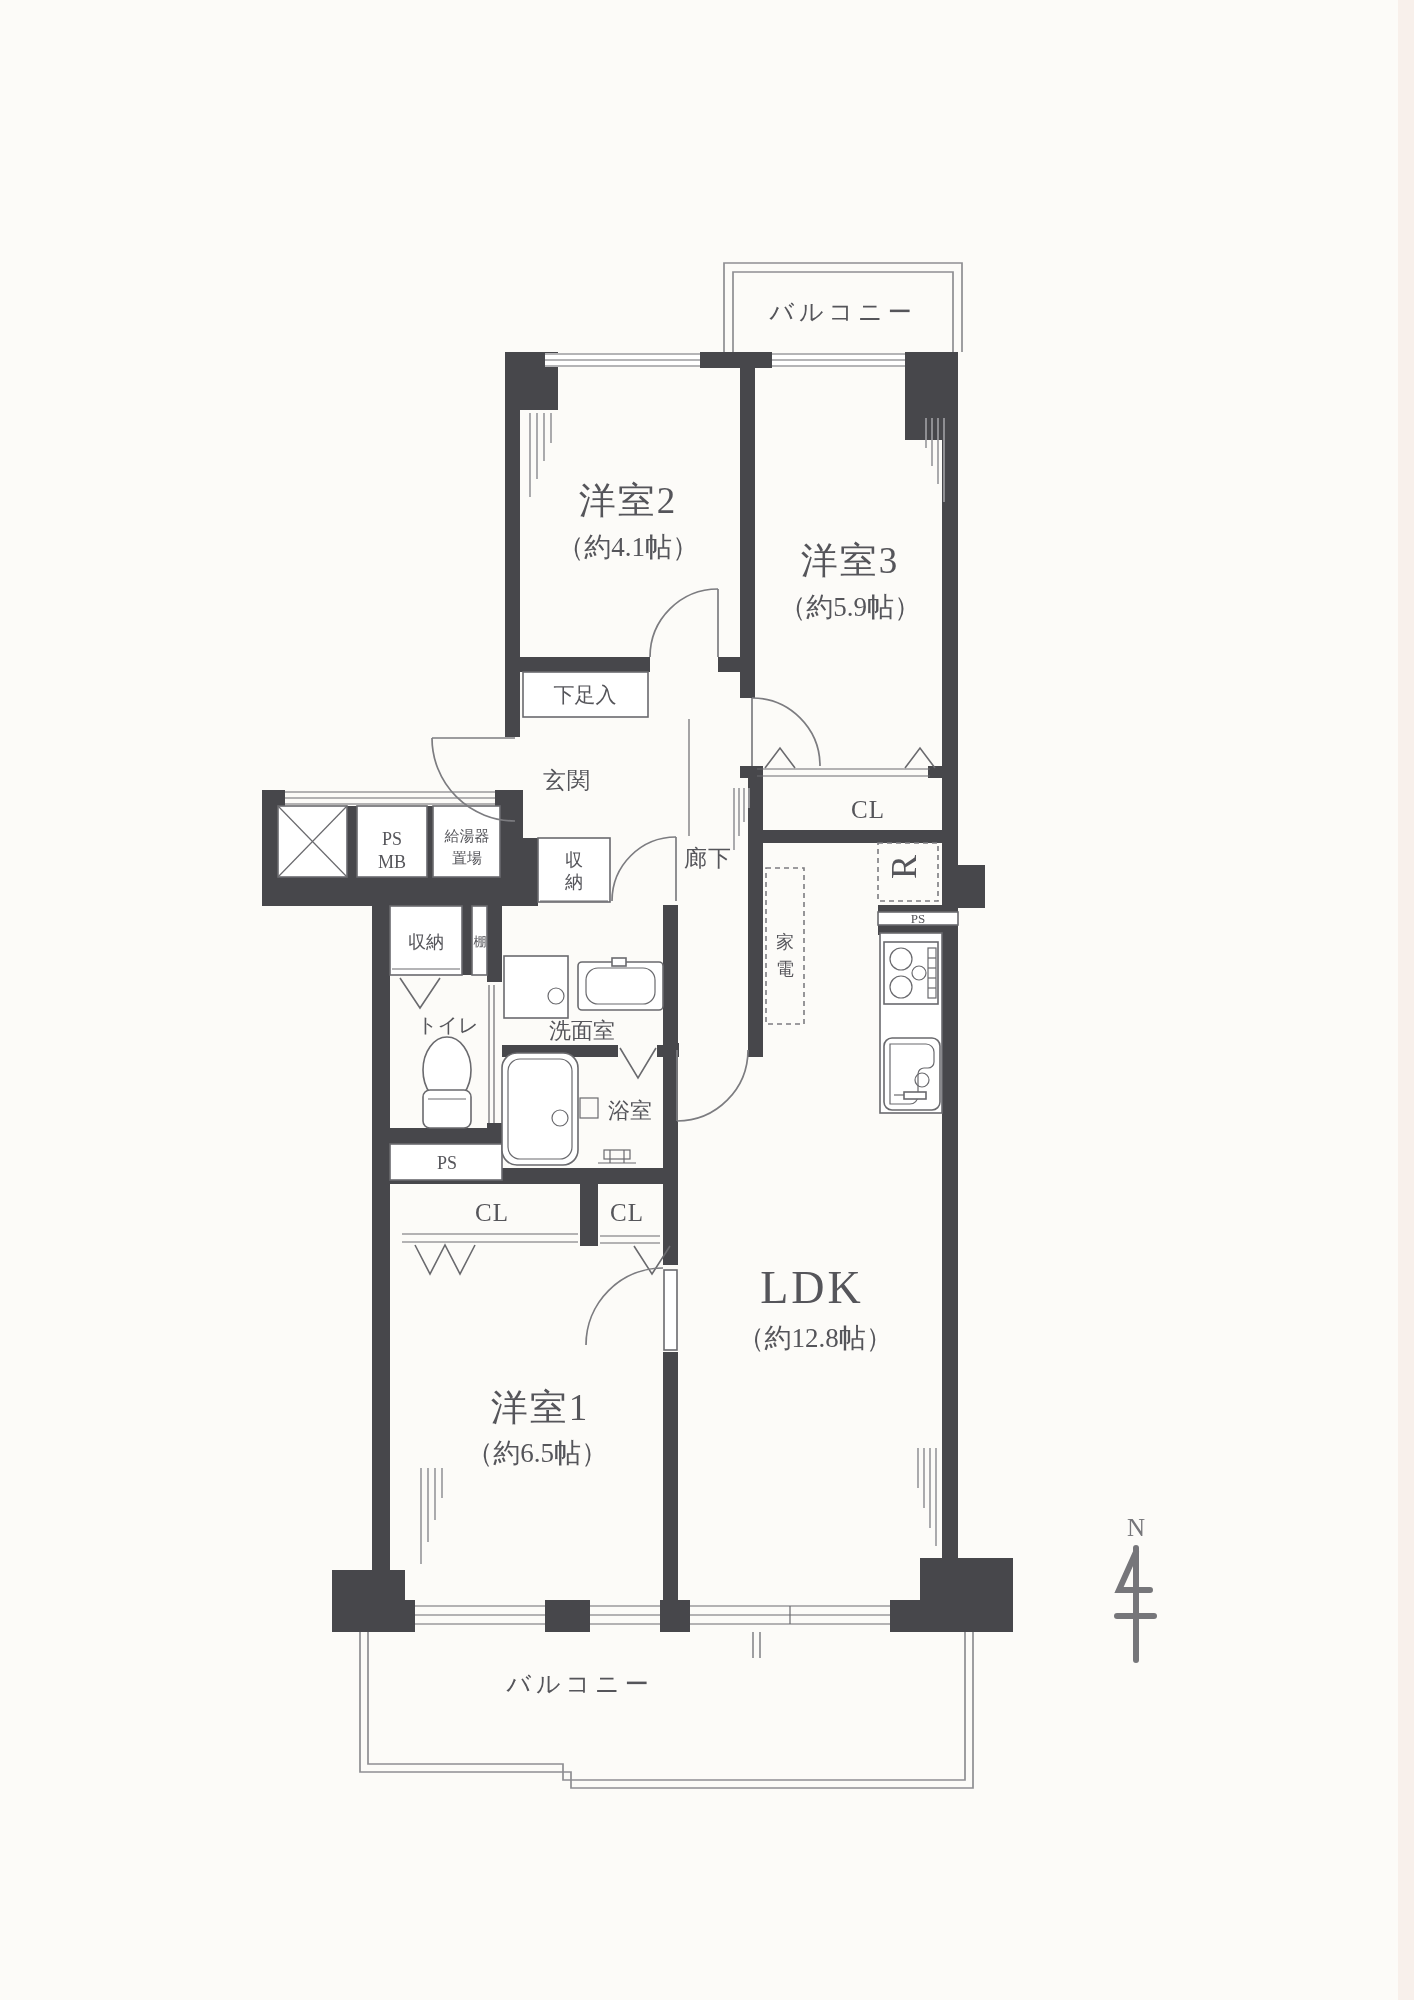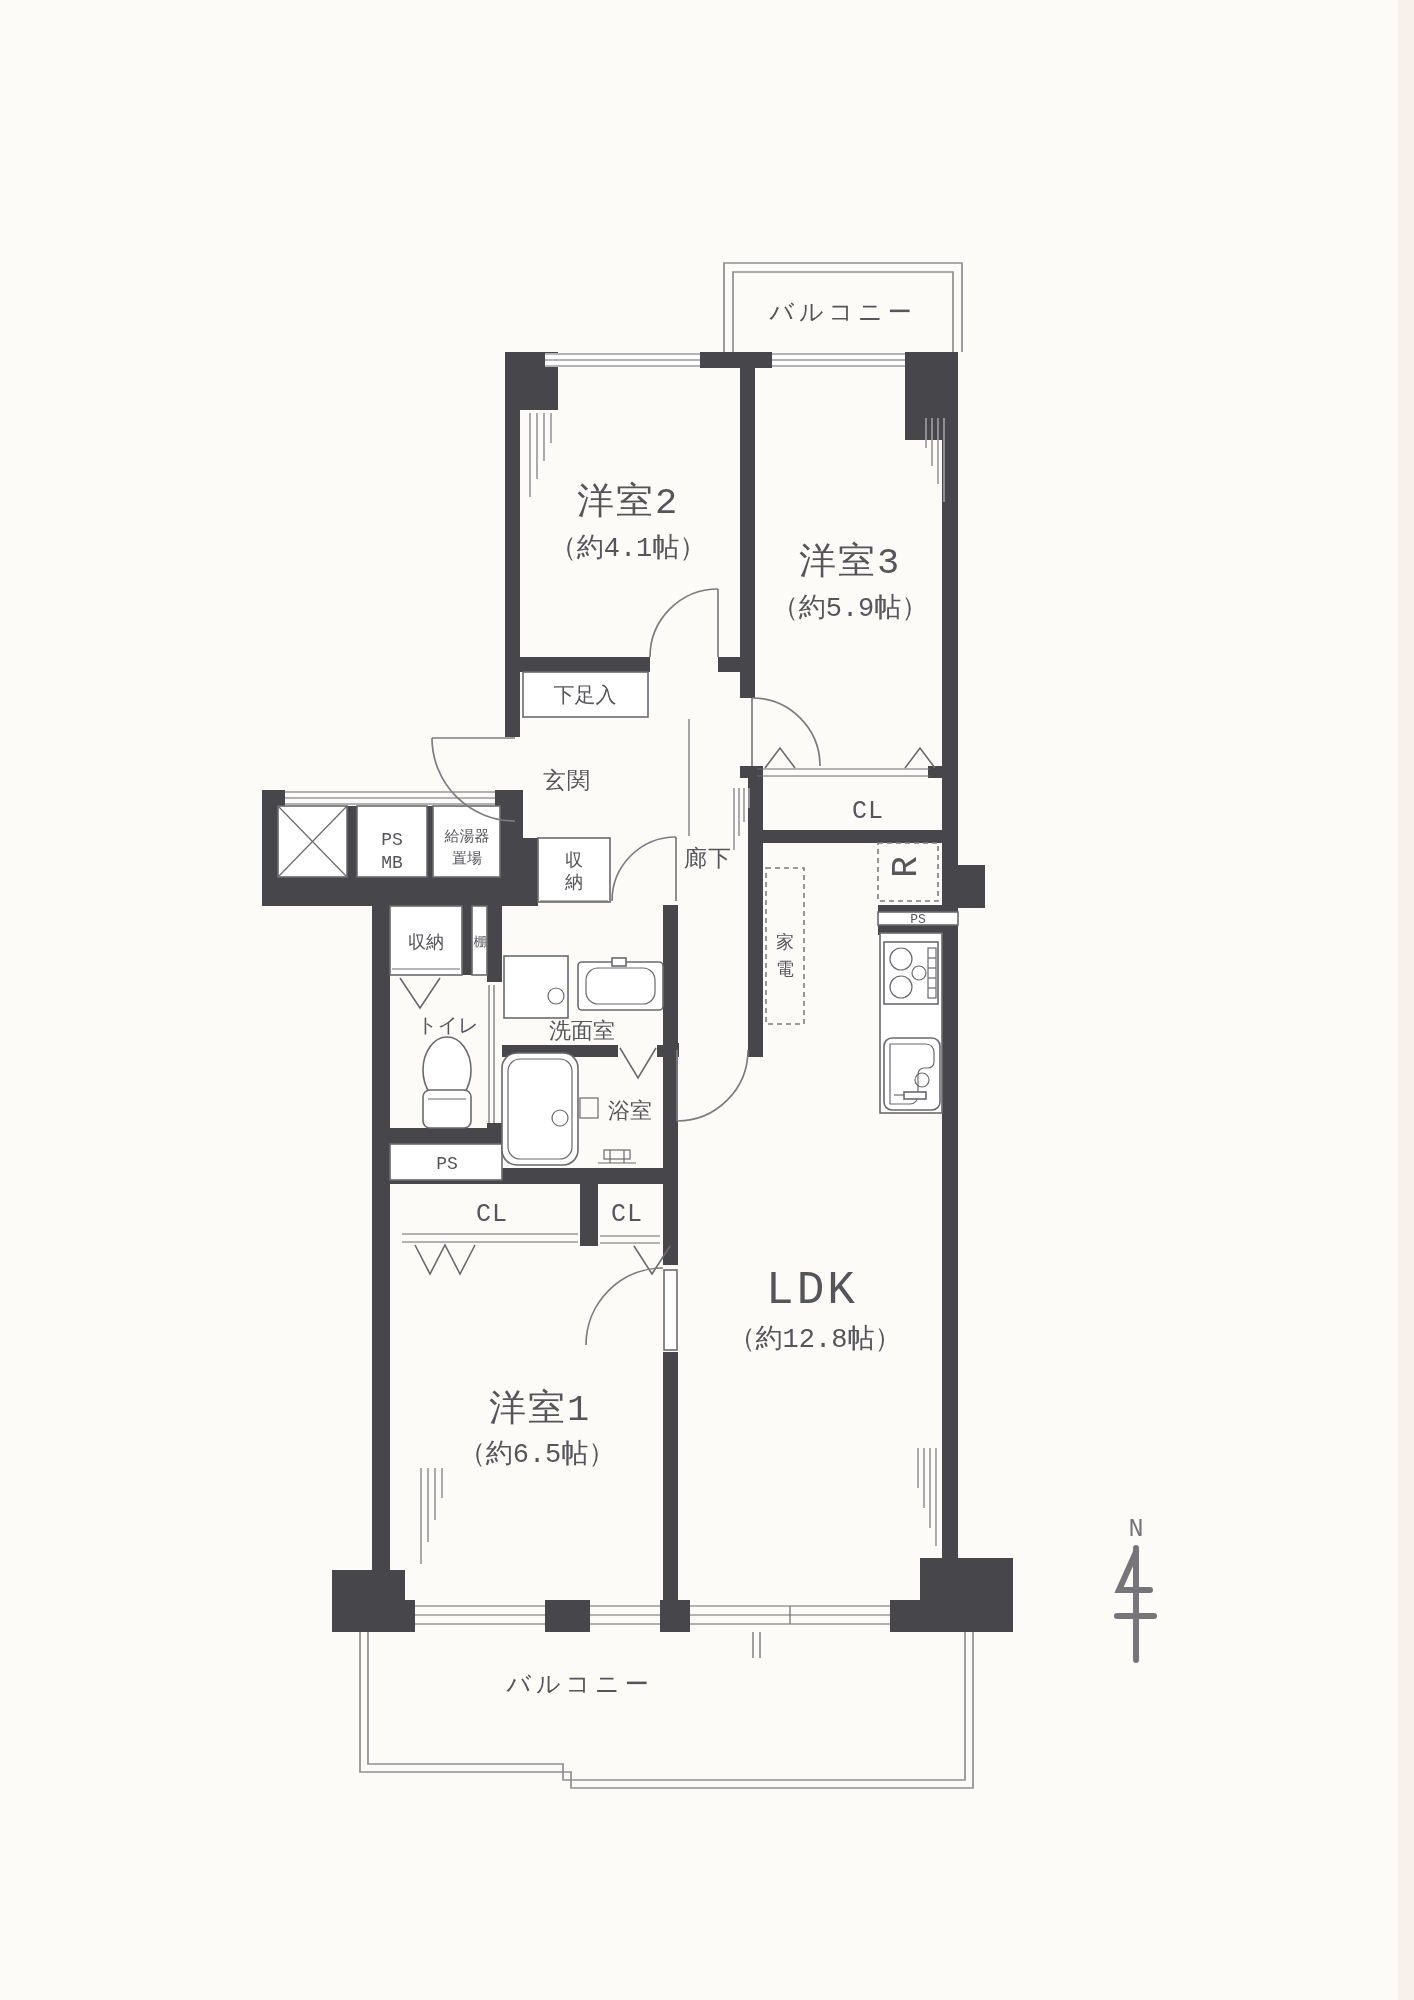--- a/index.html
+++ b/index.html
@@ -2,21 +2,21 @@
 <html style="--wall: #47474b; --line: #6a6a6e; --text: #55555a;"><head>
 <meta charset="utf-8">
 <style>
   :root{
     --wall:#47474b; --line:#6a6a6e; --text:#55555a;
   }
   html,body{margin:0;padding:0;background:#ffffff;}
   .page{
     position:relative; width:1414px; height:2000px;
     background:#fcfbf8; overflow:hidden;
-    font-family:Liberation Mono, monospace;
+    font-family:Liberation Serif, serif;
   }
   .edge-band{
     position:absolute; right:0; top:0; width:16px; height:100%;
     background:#f5e9e3; opacity:.6;
   }
   svg{position:absolute;left:0;top:0;}
   .wall{fill:var(--wall);stroke:none;}
   .thin{fill:#ffffff;stroke:var(--line);stroke-width:1.6;}
   .ln{stroke:var(--line);stroke-width:1.6;fill:none;}
   .lnt{stroke:var(--line);stroke-width:1.2;fill:none;}

